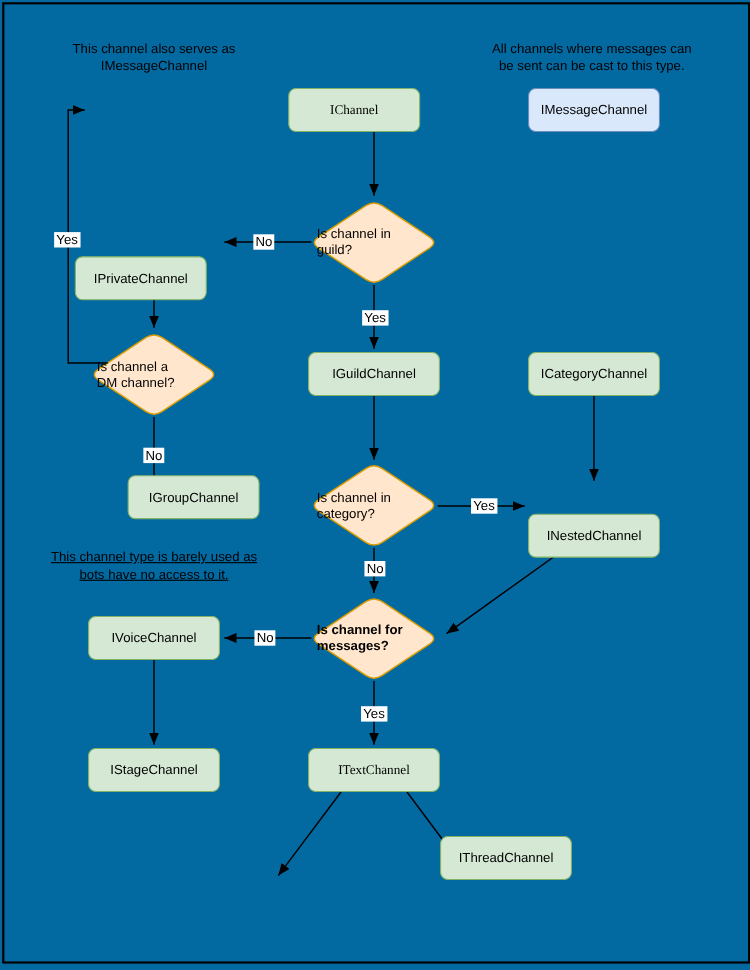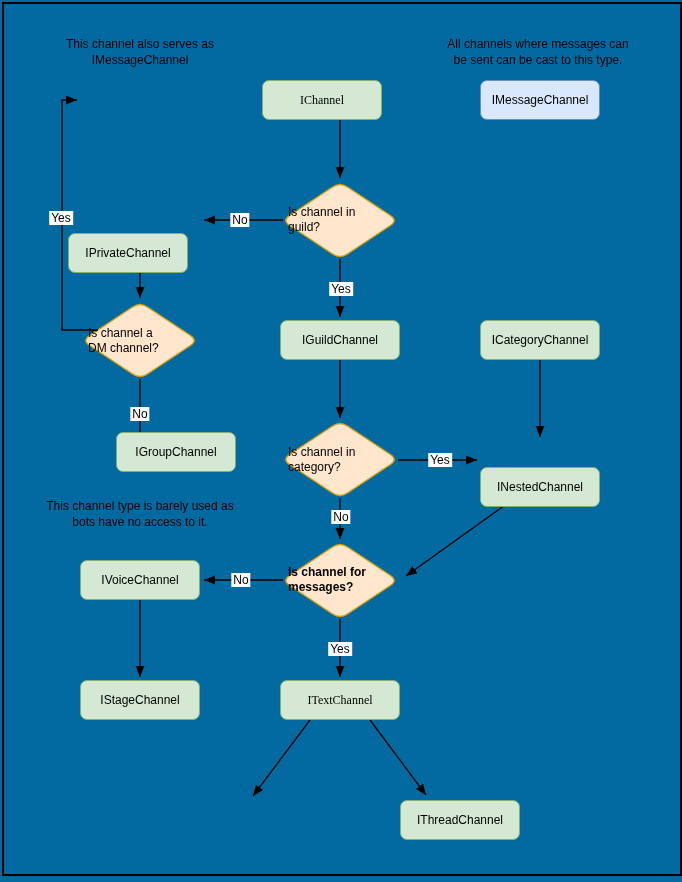--- a/index.html
+++ b/index.html
@@ -118,34 +118,34 @@
     <path class="edge" marker-end="url(#arrow)" d="M 310,720 L 253,796"></path>
     <path class="edge" marker-end="url(#arrow)" d="M 370,720 L 426,795"></path>
   </svg>
 
   <div id="frame"></div>
 
   <div class="note" style="left:10px; top:36px;">This channel also serves as
 IMessageChannel</div>
   <div class="note" style="left:408px; top:36px;">All channels where messages can
 be sent can be cast to this type.</div>
-  <div class="note" style="left:10px; top:498px;">This channel type is barely used as
+  <div class="note" style="left:10px; top:498px;text-decoration:underline;">This channel type is barely used as
 bots have no access to it.</div>
 
   <div class="node" style="left:262px; top:80px;font-family:Liberation Serif, serif;">IChannel</div>
   <div class="node blue" style="left:480px; top:80px;">IMessageChannel</div>
   <div class="node" style="left:68px;  top:200px;margin-top:33px;">IPrivateChannel</div>
   <div class="node" style="left:280px; top:320px;">IGuildChannel</div>
   <div class="node" style="left:480px; top:320px;">ICategoryChannel</div>
   <div class="node" style="left:480px; top:440px;margin-top:27px;">INestedChannel</div>
   <div class="node" style="left:80px;  top:432px;margin-left:36px;">IGroupChannel</div>
   <div class="node" style="left:80px;  top:680px;">IStageChannel</div>
   <div class="node" style="left:80px;  top:560px;">IVoiceChannel</div>
   <div class="node" style="left:280px; top:680px;font-family:Liberation Serif, serif;">ITextChannel</div>
-  <div class="node" style="left:400px; top:800px;">IThreadChannel</div>
+  <div class="node" style="left:400px; top:760px;">IThreadChannel</div>
 
   <div class="decision-label" style="left:340px; top:220px;">Is channel in
 guild?</div>
   <div class="decision-label" style="left:140px; top:341px;">Is channel a
 DM channel?</div>
   <div class="decision-label" style="left:340px; top:460px;">Is channel in
 category?</div>
   <div class="decision-label" style="left:340px; top:580px;font-weight:bold;">Is channel for
 messages?</div>
 

